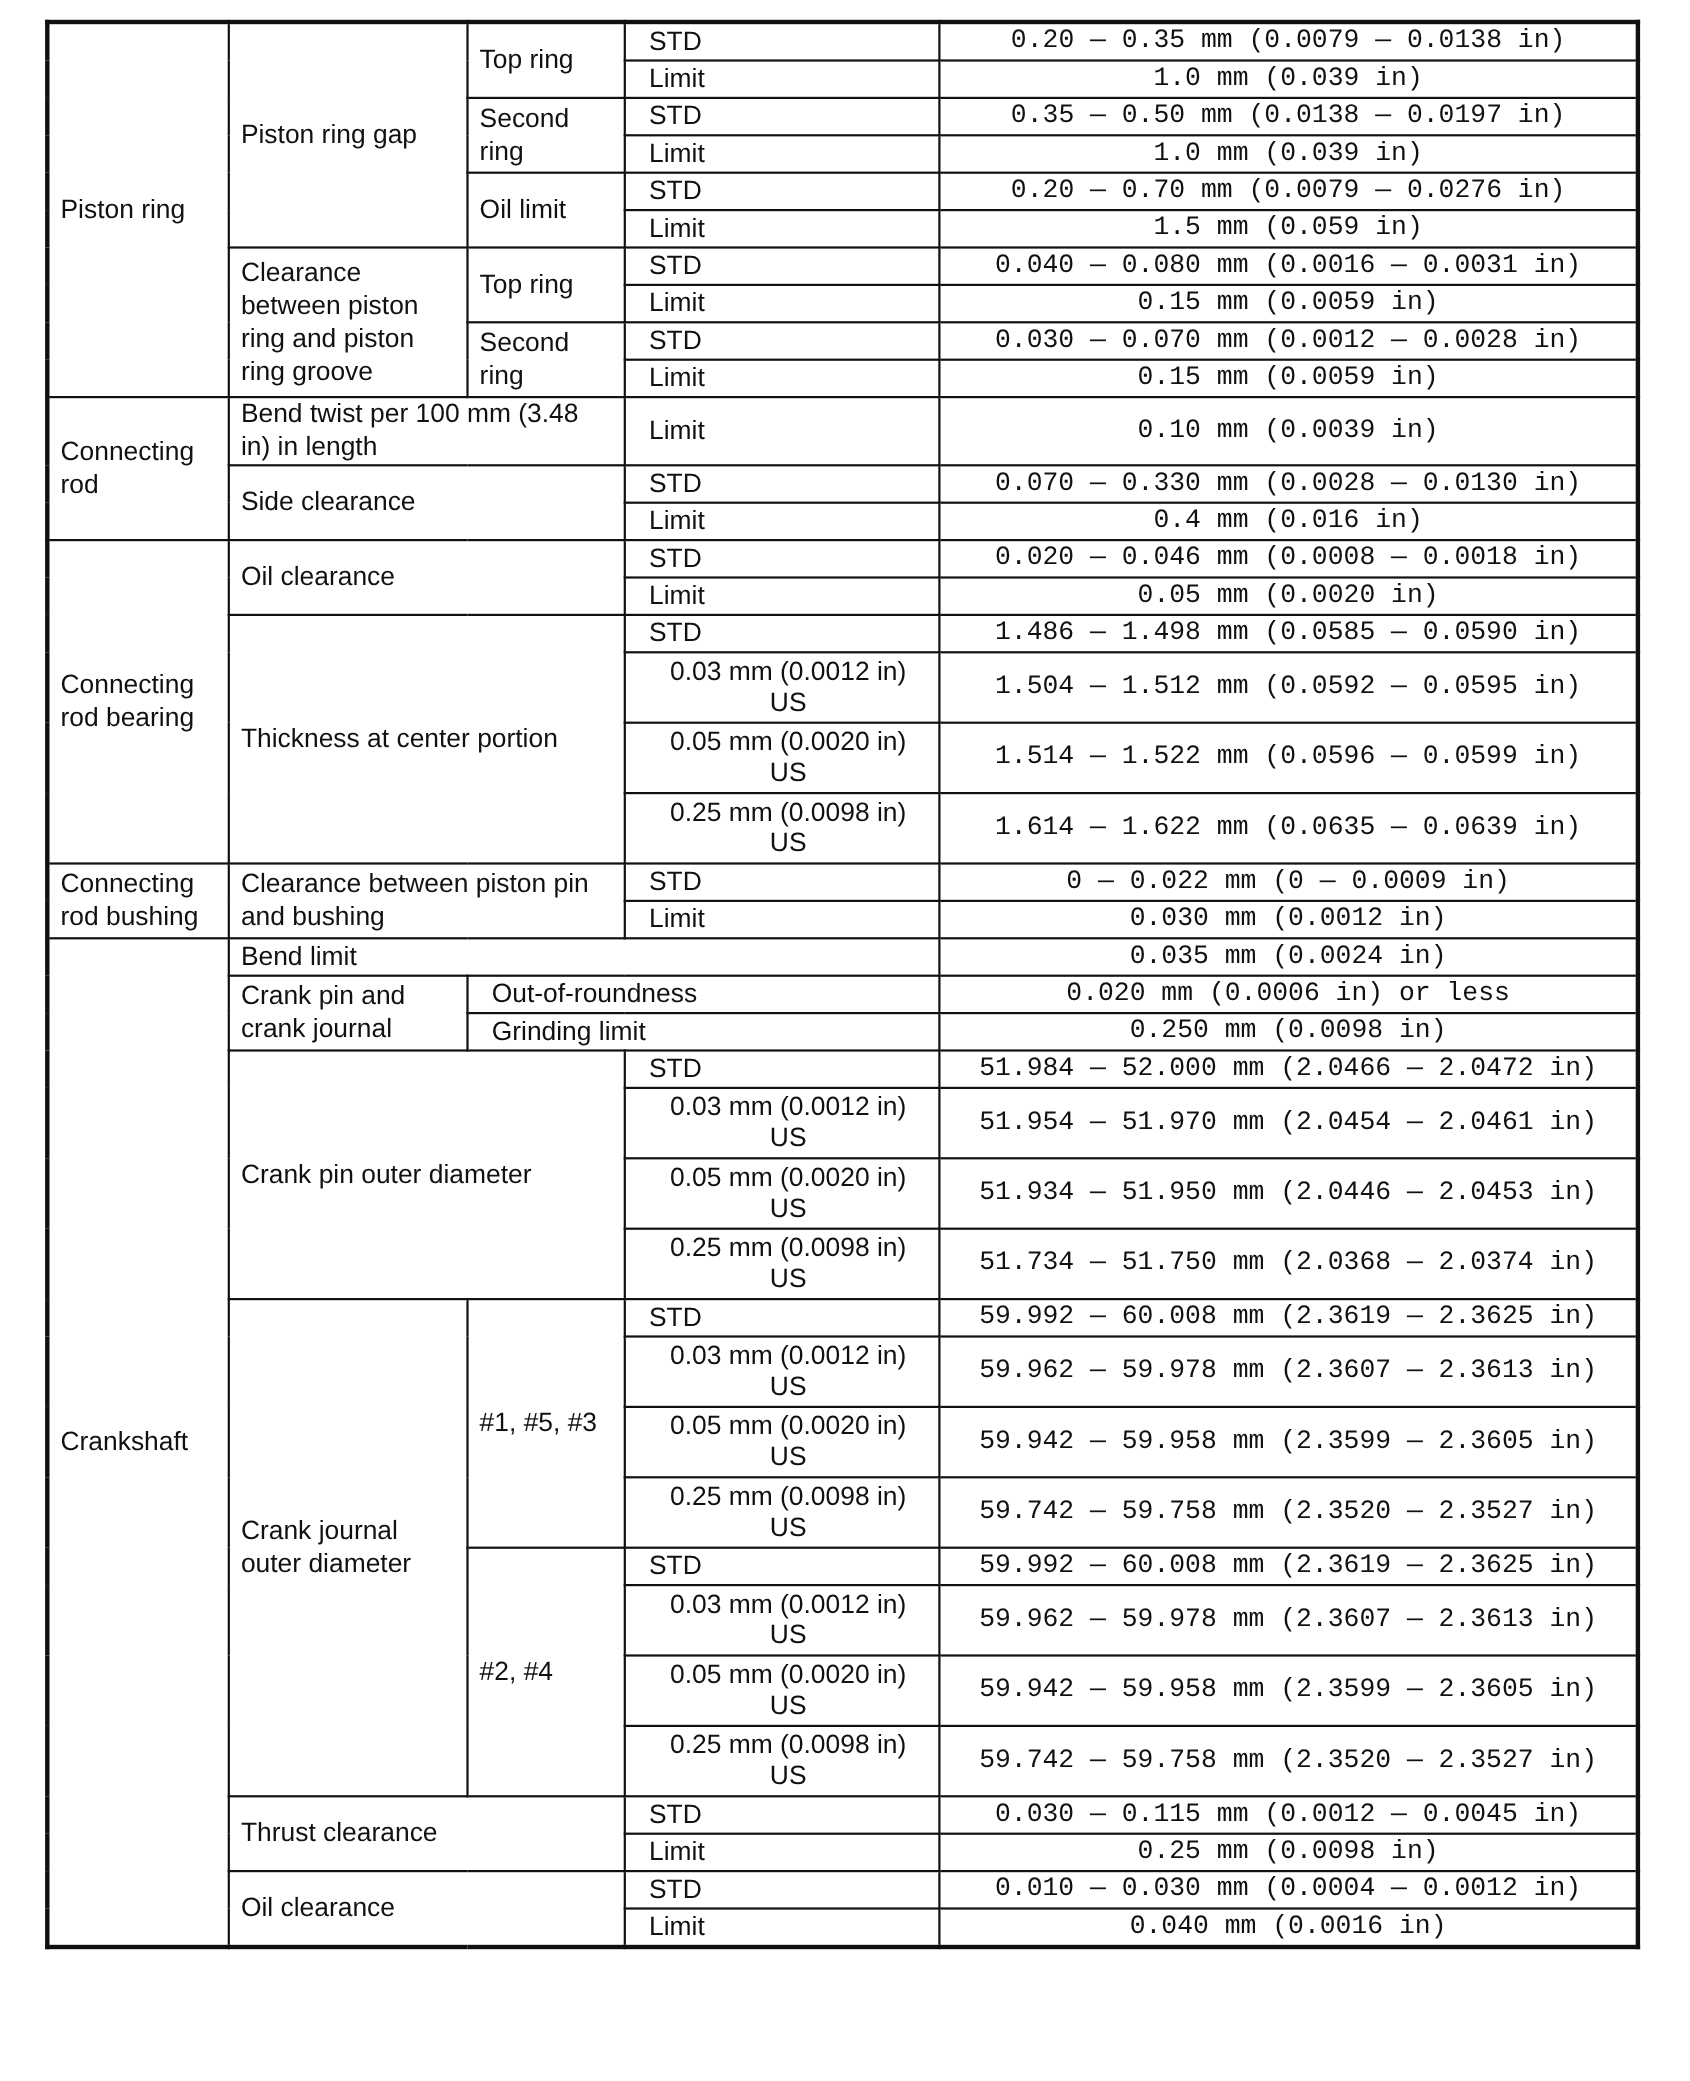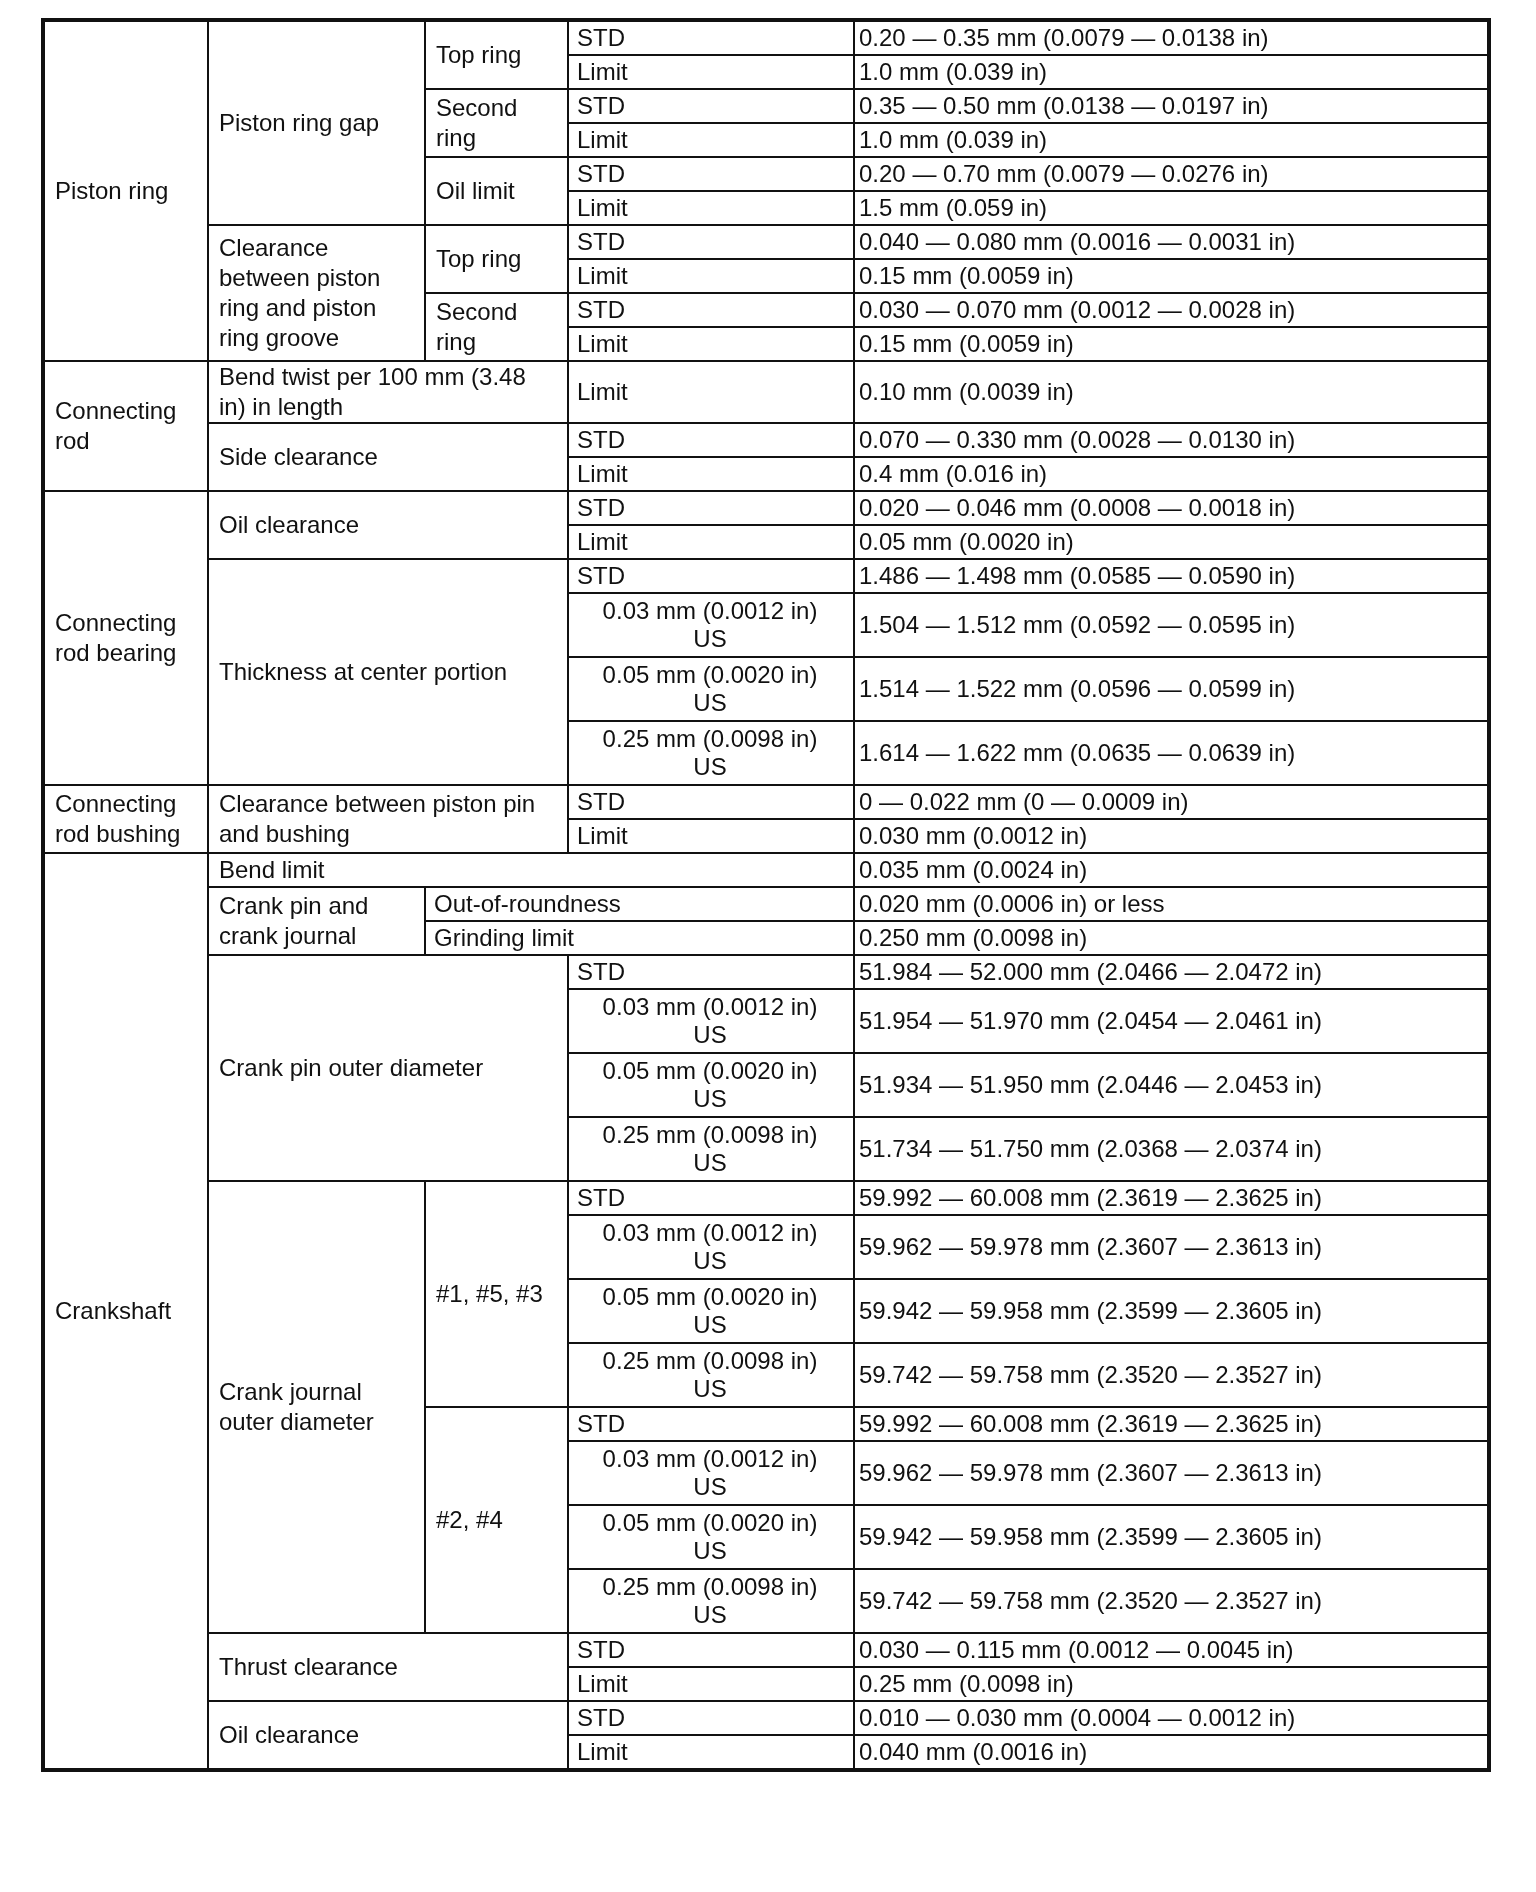--- a/index.html
+++ b/index.html
@@ -1,20 +1,20 @@
 <!DOCTYPE html>
 <html><head>
 <meta charset="utf-8">
 <style>
   html, body { margin: 0; padding: 0; background: #ffffff; }
   body { width: 1536px; height: 1892px; position: relative; font-family: "Liberation Sans", sans-serif; color: #111; }
   #spec { position: absolute; left: 41px; top: 18px; width: 1446px; border-collapse: collapse; table-layout: fixed; border: 4px solid #111; }
   #spec td { border: 2px solid #111; padding: 0 10px; font-size: 24px; line-height: 30px; vertical-align: middle; overflow: hidden; }
-  #spec td.val { text-align: left; padding: 0 4px; }
-  #spec td.qual { padding-left: 8px; margin-left: 20px; }
+  #spec td.val { text-align: center; padding: 0 4px; font-family: Liberation Mono, monospace; }
+  #spec td.qual { padding-left: 21px; margin-left: 20px; }
   .c1 { width: 165px; } .c2 { width: 217px; } .c3 { width: 143px; } .c4 { width: 286px; } .c5 { width: 635px; }
   tr.h36 td { height: 32px; }
   tr.h66 td { height: 62px; text-align: center; }
   tr.h62 td { height: 58px; }
   .us { display: block; line-height: 28px; }
 </style>
 </head>
 <body>
 
 <table id="spec">

